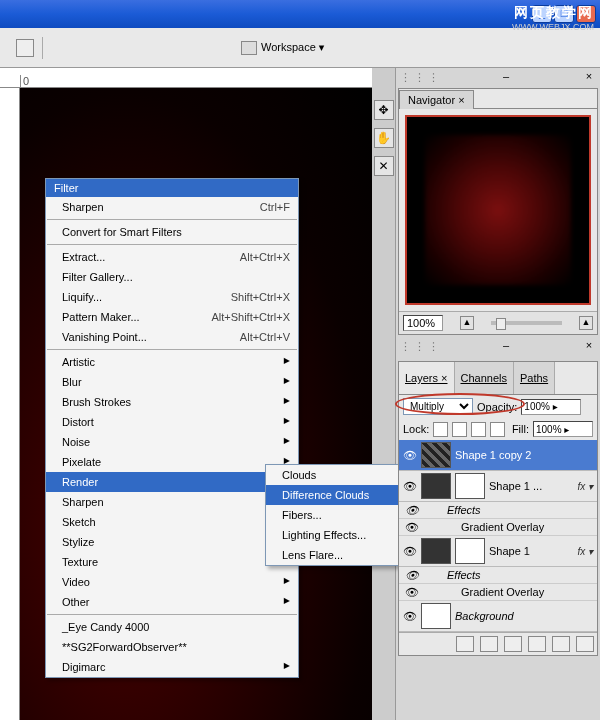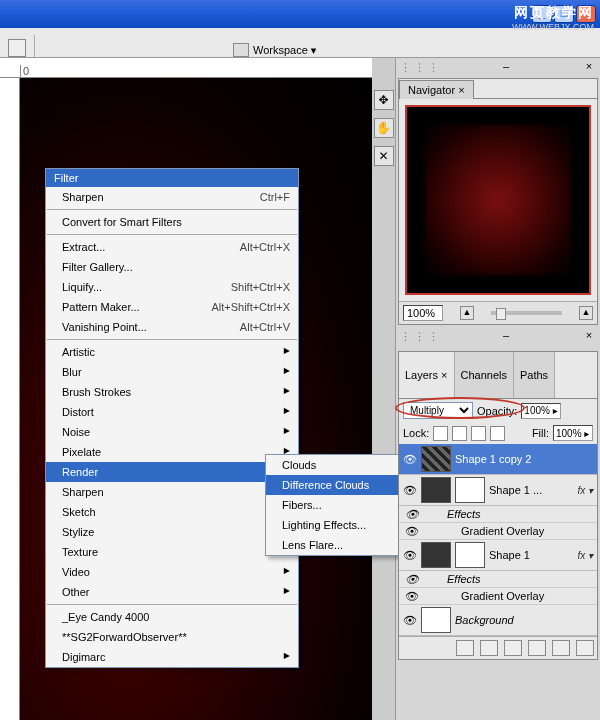--- a/index.html
+++ b/index.html
@@ -4,21 +4,21 @@
 <style>
 * { margin:0; padding:0; box-sizing:border-box; font-family:Tahoma,sans-serif; font-size:11px; }
 body { background:#b8b8b8; width:600px; height:720px; overflow:hidden; position:relative; }
 .titlebar { height:28px; background:linear-gradient(#3a6ee0,#1b5bd6 50%,#0f4bc0); display:flex; align-items:center; padding:0 4px; color:#fff; }
 .winctrl { margin-left:auto; display:flex; gap:2px; }
 .winbtn { width:20px; height:18px; background:#bcd4ff; border:1px solid #0a3b9c; border-radius:3px; text-align:center; line-height:14px; color:#1b5bd6; }
 .winbtn.close { background:#e86a4f; color:#fff; }
 .watermark { position:absolute; top:4px; right:6px; text-align:right; color:#fff; }
 .watermark .cn { font-size:14px; font-weight:bold; letter-spacing:2px; }
 .watermark .url { font-size:9px; color:#ccc; }
-.toolbar { height:30px; background:#e9e9e9; border-bottom:1px solid #999; display:flex; align-items:flex-end; padding:0 8px; gap:8px; }
+.toolbar { height:40px; background:#e9e9e9; border-bottom:1px solid #999; display:flex; align-items:center; padding:0 16px; gap:8px; }
 .ws { margin-left:190px; display:flex; align-items:center; gap:4px; }
 .ws .icon { width:16px; height:14px; border:1px solid #888; background:#ddd; }
 .main { display:flex; height:662px; }
 .left { width:372px; position:relative; }
 .ruler-h { height:20px; background:#fff; border-bottom:1px solid #888; display:flex; align-items:flex-end; font-size:9px; color:#555; padding-left:20px; }
 .ruler-h span { width:60px; border-left:1px solid #888; padding-left:2px; }
 .leftstack { display:flex; height:642px; }
 .ruler-v { width:20px; background:#fff; border-right:1px solid #888; }
 .canvas { width:352px; height:642px; background:radial-gradient(ellipse at 30% 70%, #4a0000 0%, #2a0000 35%, #0a0000 70%, #000 100%); }
 .filtermenu { position:absolute; left:45px; top:110px; width:254px; background:#f4f4f4; border:1px solid #7d97b5; box-shadow:3px 3px 4px rgba(0,0,0,.3); }
@@ -41,25 +41,25 @@
 .navbody { padding:6px; background:#e8e8e8; border-top:1px solid #888; }
 .thumb { width:186px; height:190px; background:#000; border:2px solid #c0392b; position:relative; }
 .thumb::before { content:""; position:absolute; inset:18px; background:radial-gradient(ellipse, #7a0f0f 0%, #4a0606 40%, #1a0000 75%, #000 100%); filter:blur(2px); }
 .zoomrow { display:flex; align-items:center; padding:3px 4px; gap:17px; background:#e2e2e2; border-top:1px solid #aaa; }
 .zoomval { width:40px; background:#fff; border:1px inset #999; padding:1px 3px; }
 .zbtn { width:14px; height:14px; border:1px solid #888; text-align:center; line-height:10px; font-size:9px; }
 .zslider { flex:1; height:4px; background:#bbb; position:relative; }
 .zslider::after { content:""; position:absolute; left:5px; top:-3px; width:8px; height:10px; background:#eee; border:1px solid #888; }
 .layerspanel { background:#e8e8e8; border:1px solid #888; margin:2px; margin-top:6px; }
 .ltabs { display:flex; border-bottom:1px solid #888; }
-.ltab { padding:17px 6px; border-right:1px solid #aaa; background:#d6d6d6; }
+.ltab { padding:10px 6px; border-right:1px solid #aaa; background:#d6d6d6;text-decoration:underline; }
 .ltab.active { background:#e8e8e8; }
 .optrow { display:flex; align-items:center; padding:3px 4px; gap:4px; }
 .blendsel { width:70px; height:17px; background:#fff; border:1px solid #7d97b5; font-size:10px; padding:0 2px; }
-.pct { width:40px; height:16px; background:#fff; border:1px inset #999; font-size:10px; padding:0 2px; display:flex; align-items:center; justify-content:space-between; }
+.pct { width:60px; height:16px; background:#fff; border:1px inset #999; font-size:10px; padding:0 2px; display:flex; align-items:center; justify-content:space-between; }
 .circ { position:absolute; width:130px; height:22px; border:2px solid #c0392b; border-radius:50%; pointer-events:none; }
 .lockbox { width:15px; height:15px; border:1px solid #888; background:#fff; }
 .layers { max-height:260px; overflow:auto; }
 .layer { display:flex; align-items:center; padding:2px 4px; border-bottom:1px solid #bbb; gap:4px; }
 .layer.sel { background:#4a7bd0; color:#fff; }
 .eye { width:14px; text-align:center; }
 .lthumb { width:30px; height:26px; border:1px solid #555; background:#333; }
 .lthumb.white { background:#fff; }
 .lthumb.cloud { background:linear-gradient(45deg,#222 25%,#666 25%,#666 50%,#222 50%,#222 75%,#666 75%); background-size:10px 10px; }
 .fxrow { padding:2px 4px 2px 48px; display:flex; align-items:center; border-bottom:1px solid #ccc; font-size:10px; font-style:italic; }

